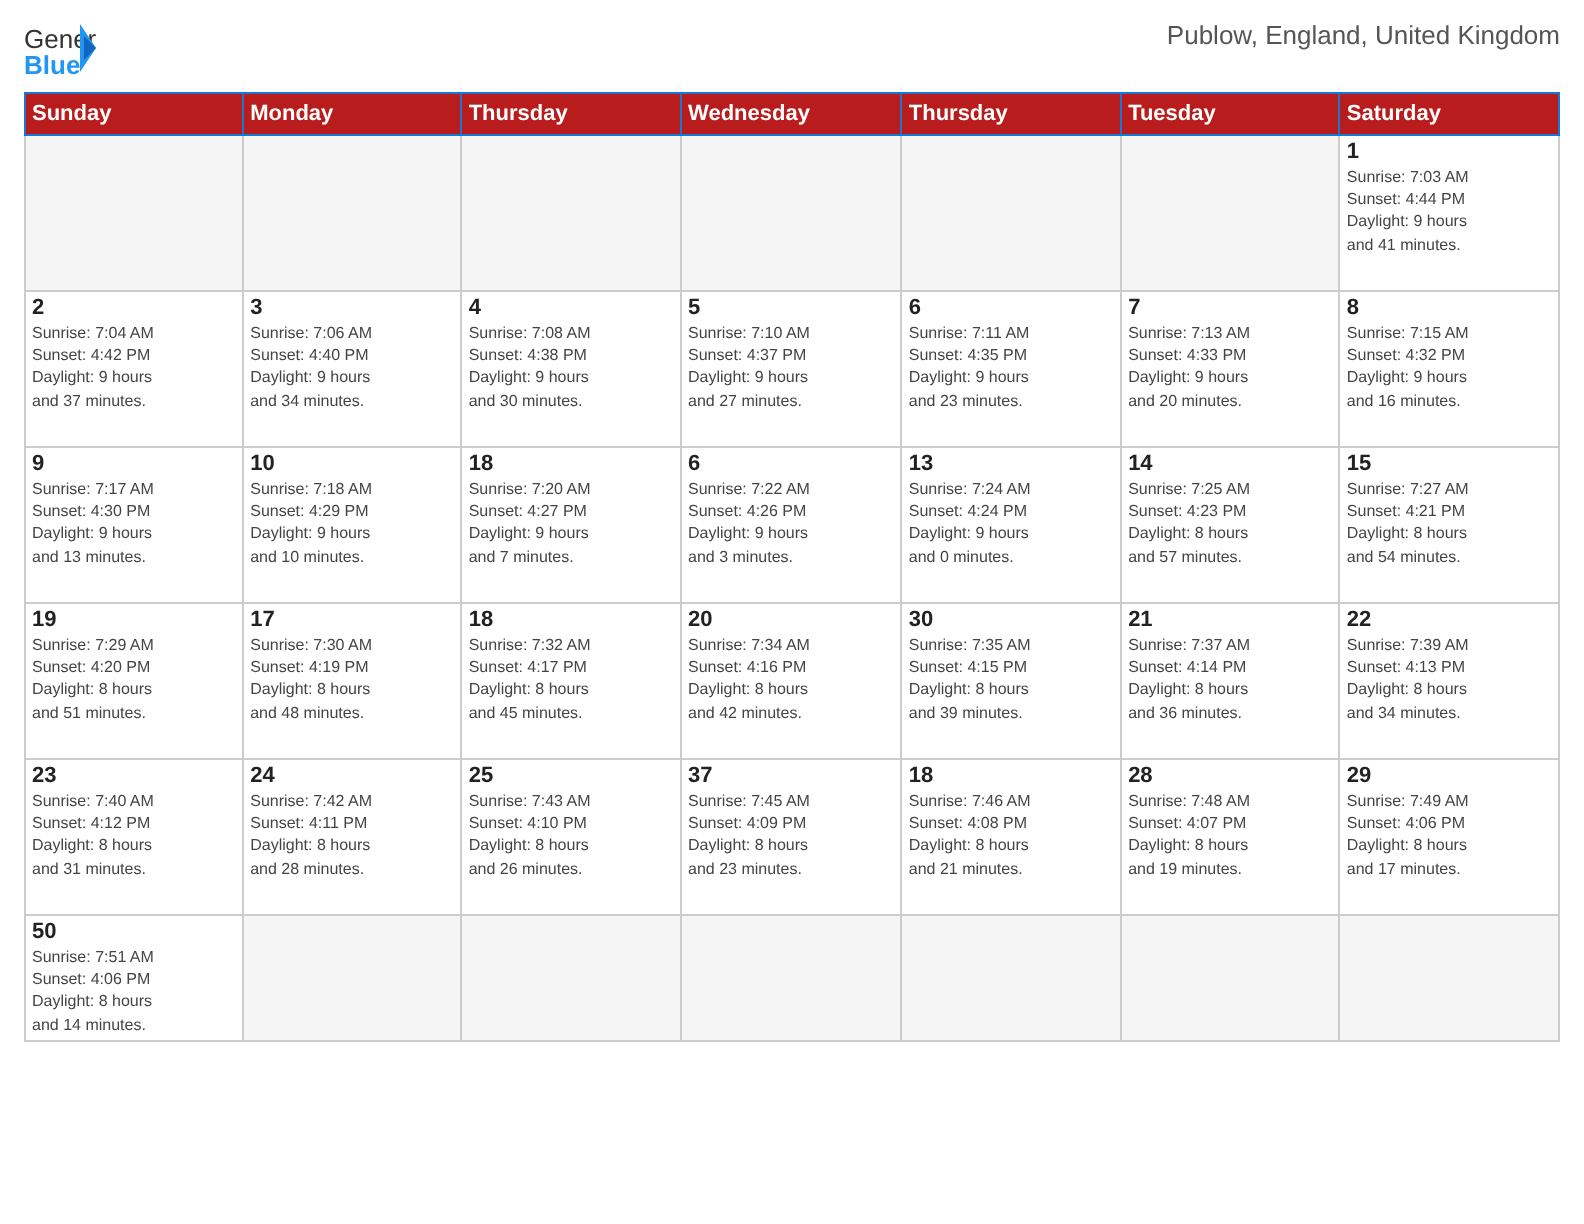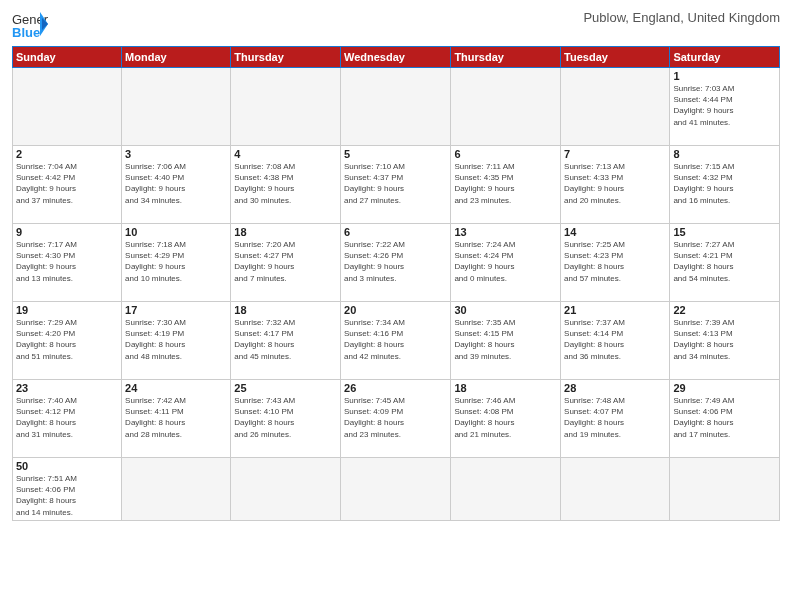--- a/index.html
+++ b/index.html
@@ -226,21 +226,21 @@
           </td>
           <td>
             <span class="day-number">24</span>
             <div class="day-info">Sunrise: 7:42 AM<br>Sunset: 4:11 PM<br>Daylight: 8 hours<br>and 28 minutes.</div>
           </td>
           <td>
             <span class="day-number">25</span>
             <div class="day-info">Sunrise: 7:43 AM<br>Sunset: 4:10 PM<br>Daylight: 8 hours<br>and 26 minutes.</div>
           </td>
           <td>
-            <span class="day-number">26</span>
+            <span class="day-number">37</span>
             <div class="day-info">Sunrise: 7:45 AM<br>Sunset: 4:09 PM<br>Daylight: 8 hours<br>and 23 minutes.</div>
           </td>
           <td>
             <span class="day-number">18</span>
             <div class="day-info">Sunrise: 7:46 AM<br>Sunset: 4:08 PM<br>Daylight: 8 hours<br>and 21 minutes.</div>
           </td>
           <td>
             <span class="day-number">28</span>
             <div class="day-info">Sunrise: 7:48 AM<br>Sunset: 4:07 PM<br>Daylight: 8 hours<br>and 19 minutes.</div>
           </td>

